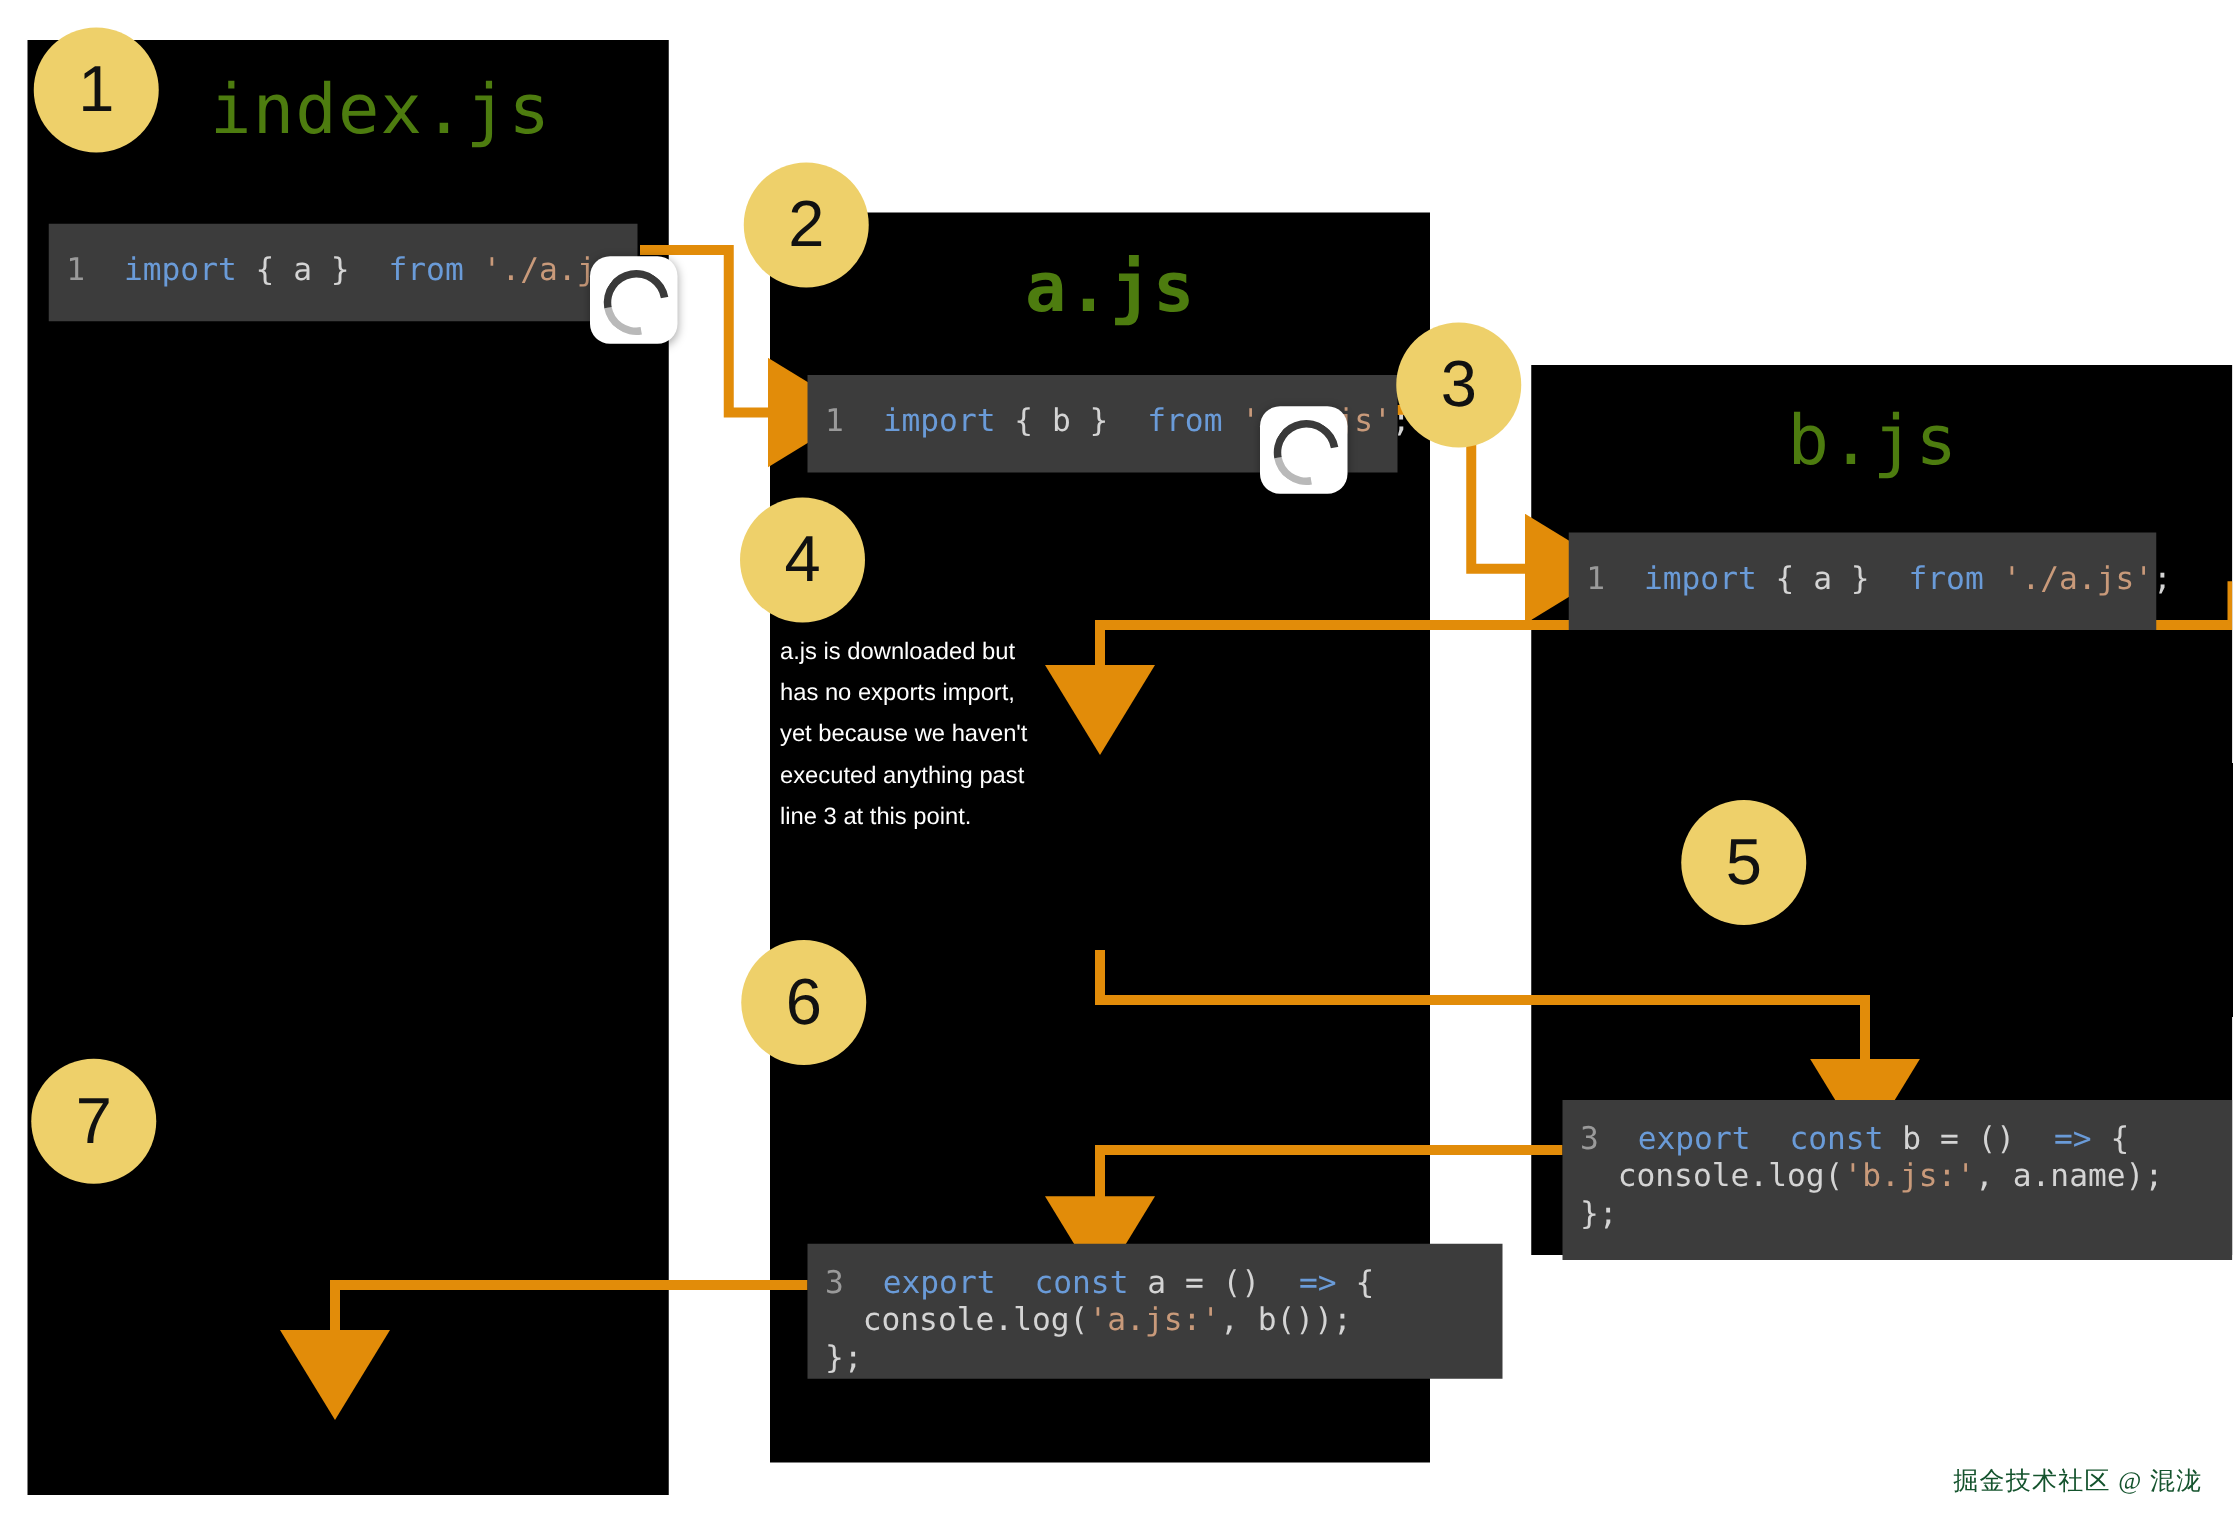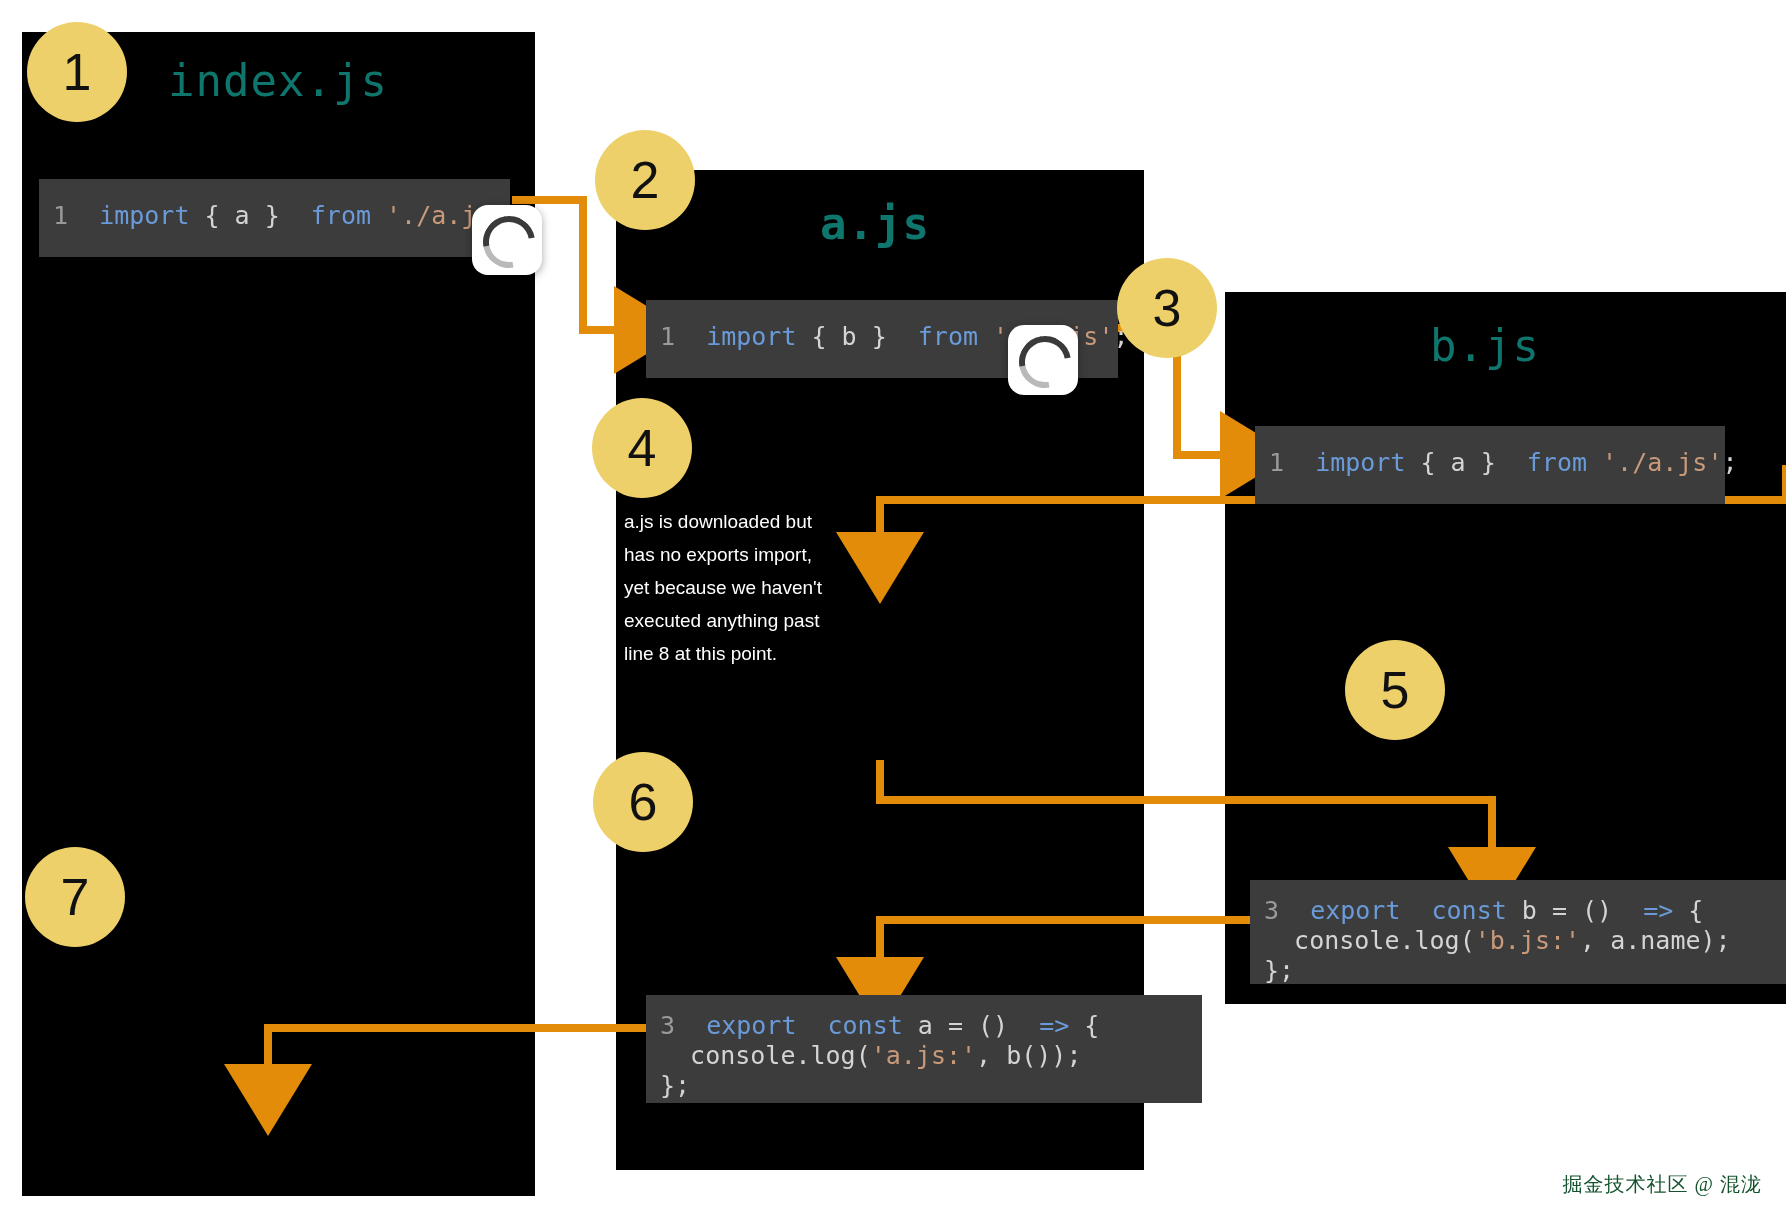--- a/index.html
+++ b/index.html
@@ -20,23 +20,23 @@
   .panel {
     position: absolute;
     background: #000000;
   }
   #panel-index { left: 22px;   top: 32px;  width: 513px;  height: 1164px; }
   #panel-a     { left: 616px;  top: 170px; width: 528px;  height: 1000px; }
   #panel-b     { left: 1225px; top: 292px; width: 561px;  height: 712px;  }
 
   .panel-title {
     position: absolute;
-    color: #0f766e;
+    color: #4d7c0f;
     font-family: "DejaVu Sans Mono", monospace;
-    font-size: 44px;
+    font-size: 55px;
     letter-spacing: 1px;
     white-space: nowrap;
   }
   #title-index { left: 168px; top: 55px;  }
   #title-a     { left: 820px; top: 198px; font-weight: bold; }
   #title-b     { left: 1430px; top: 320px; }
 
   
   .code {
     position: absolute;
@@ -50,21 +50,21 @@
     white-space: pre;
   }
   .ln   { color: #9a9a9a; }
   .kw   { color: #6a9bd8; margin-left: 16px; }   
   .str  { color: #c99a7a; }   
   .pl   { color: #d4d4d4; }   
 
   #code-index-1 { left: 39px;   top: 179px;  width: 471px;  height: 78px; }
   #code-a-1     { left: 646px;  top: 300px;  width: 472px;  height: 78px; }
   #code-b-1     { left: 1255px; top: 426px;  width: 470px;  height: 78px; }
-  #code-b-3     { left: 1250px; top: 880px;  width: 536px;  height: 104px;
+  #code-b-3     { left: 1250px; top: 880px;  width: 536px;  height: 128px;
                   padding: 16px 10px 14px 14px; line-height: 30px; }
   #code-a-3     { left: 646px;  top: 995px;  width: 556px;  height: 108px;
                   padding: 16px 10px 14px 14px; line-height: 30px; }
   #code-index-3 { left: 39px;   top: 1101px; width: 471px;  height: 72px;
                   padding: 18px 16px 18px 14px; }
 
   
   .badge {
     position: absolute;
     border-radius: 50%;
@@ -207,21 +207,21 @@
 
 
   <div class="spinner" id="spinner-1"></div>
   <div class="spinner" id="spinner-2"></div>
 
   <div id="note">
     <div>a.js is downloaded but</div>
     <div>has no exports import,</div>
     <div>yet because we haven't</div>
     <div>executed anything past</div>
-    <div>line 8 at this point.</div>
+    <div>line 3 at this point.</div>
   </div>
 
   <div class="badge" id="badge-1">1</div>
   <div class="badge" id="badge-2">2</div>
   <div class="badge" id="badge-3">3</div>
   <div class="badge" id="badge-4">4</div>
   <div class="badge" id="badge-5">5</div>
   <div class="badge" id="badge-6">6</div>
   <div class="badge" id="badge-7">7</div>
 

